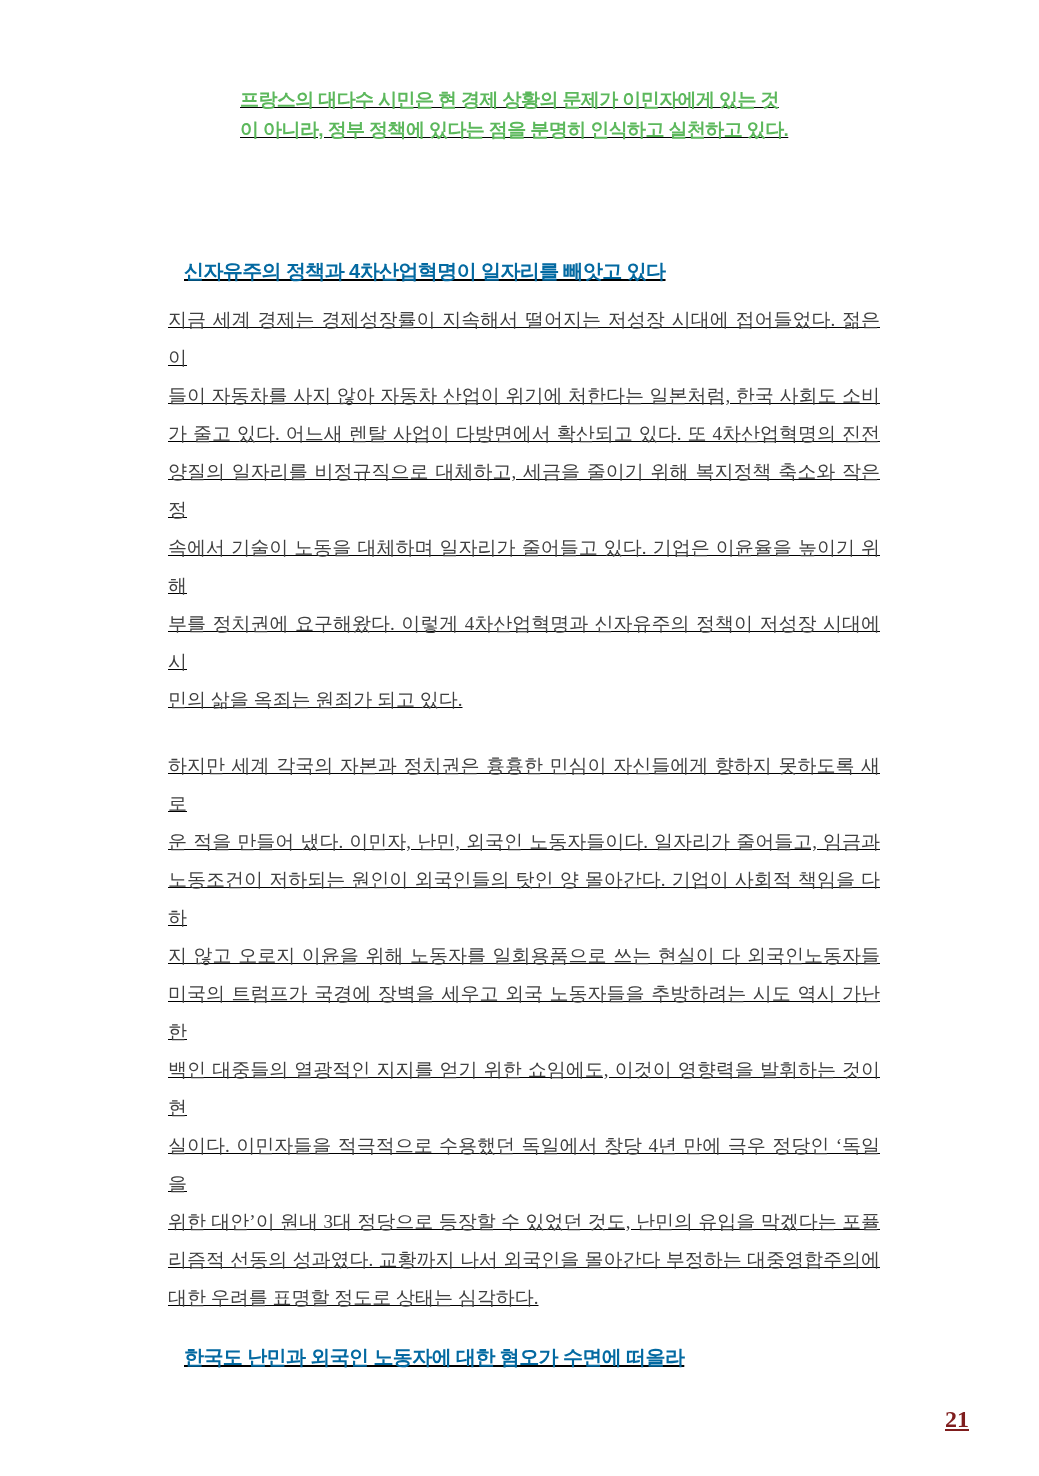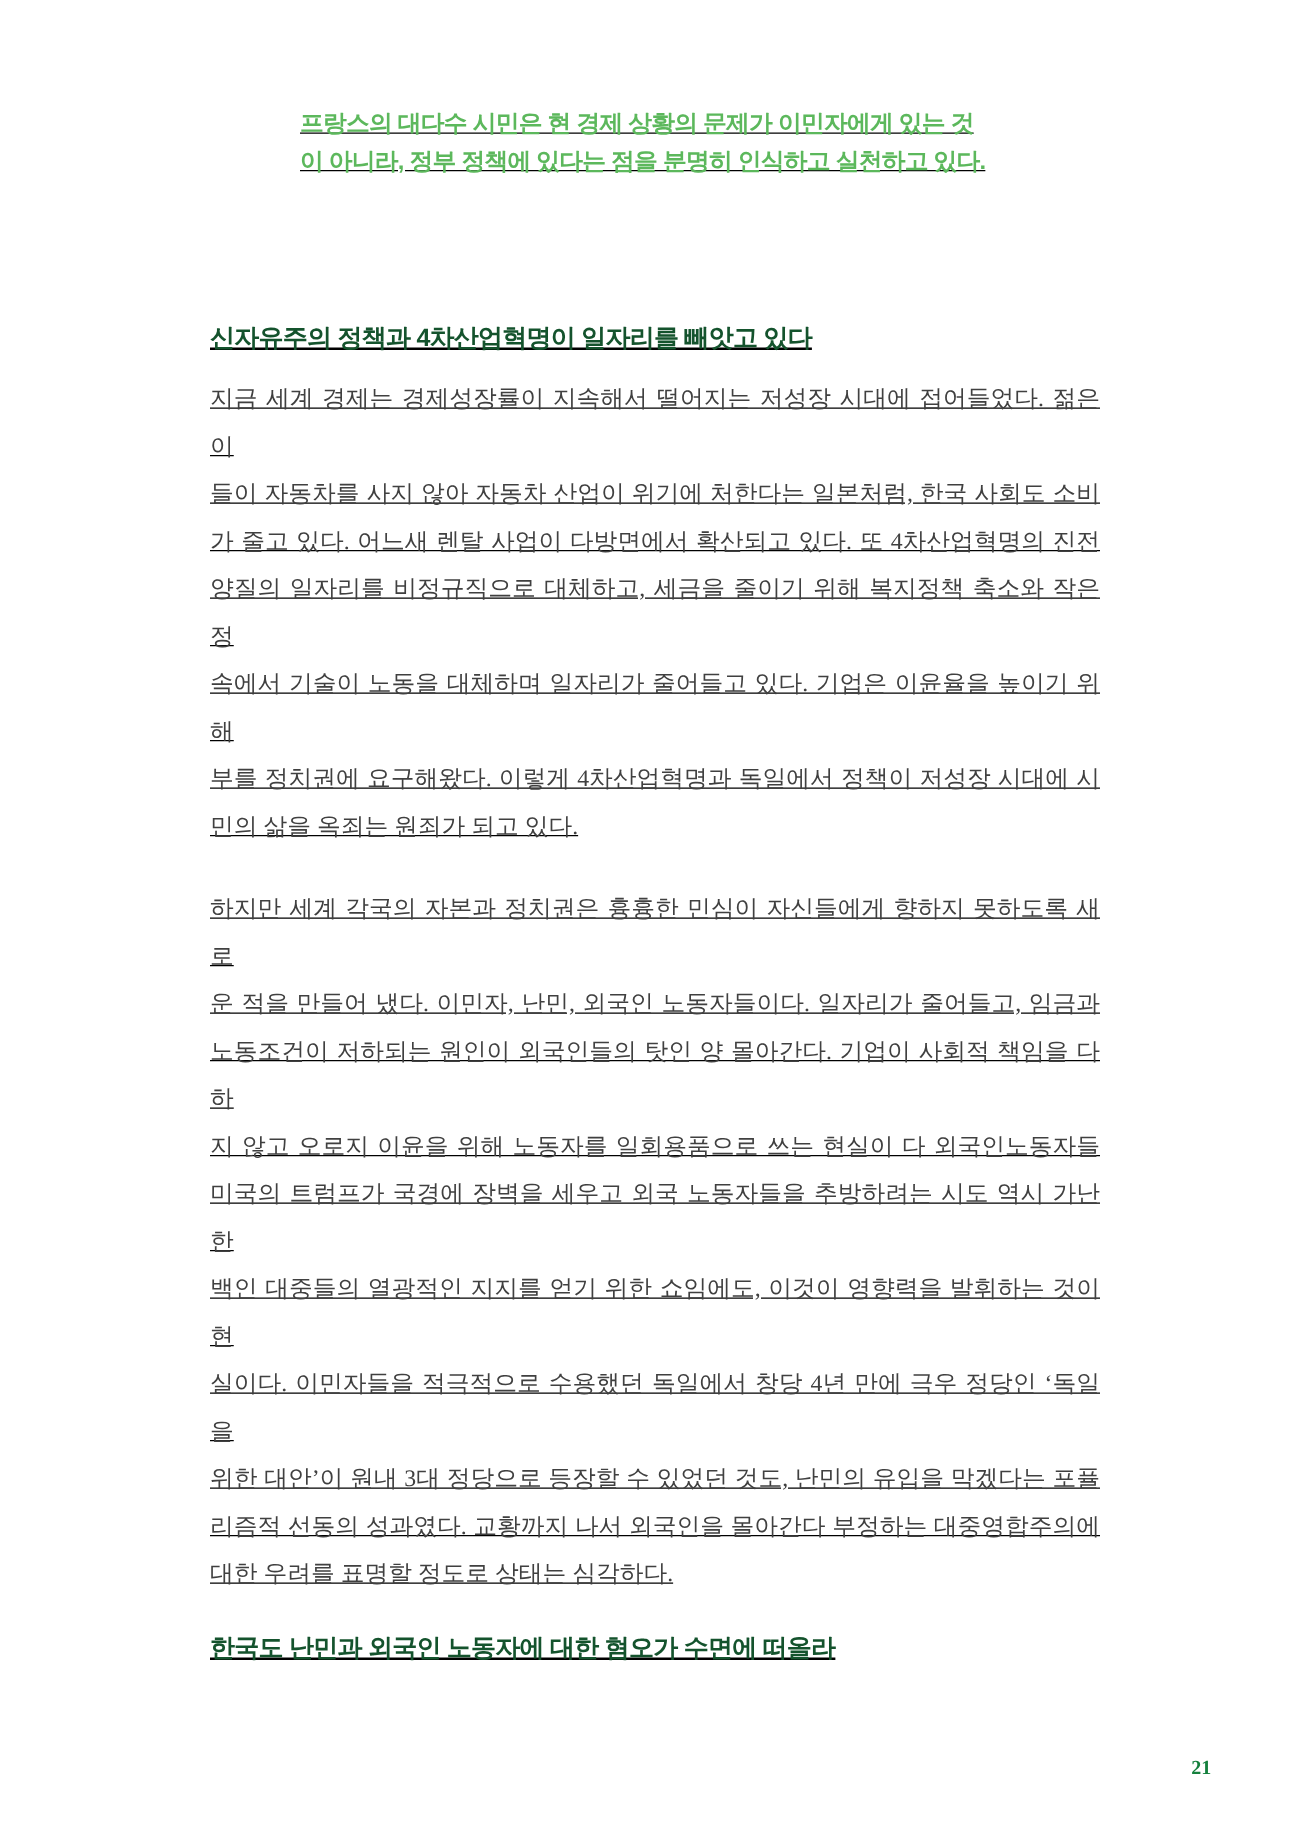--- a/index.html
+++ b/index.html
@@ -23,27 +23,27 @@
   .pull-quote {
     margin-left: 72px;
     font-family: "Liberation Sans", "DejaVu Sans", sans-serif;
     font-weight: 700;
     font-size: 19px;
     line-height: 30px;
     letter-spacing: -0.6px;
     color: #5cb85c;
   }
   .section-heading {
-    margin: 0;
+    margin: 16px;
     font-family: "Liberation Sans", "DejaVu Sans", sans-serif;
     font-weight: 700;
     font-size: 20px;
     line-height: 28px;
     letter-spacing: -0.6px;
-    color: #14532d;
+    color: #0369a1;
   }
   .heading-1 { margin-top: 112px; margin-bottom: 16px; }
   .heading-2 { margin-top: 26px; margin-bottom: 12px; }
   .para {
     margin: 0;
     font-family: "Liberation Serif", "DejaVu Serif", serif;
     font-size: 19px;
     line-height: 38px;
     color: #404040;
   }
@@ -54,43 +54,44 @@
   .para .line.end {
     text-align-last: left;
   }
   .gap-top { margin-top: 28px; }
   .page-number {
     position: absolute;
     top: 1406px;
     right: 70px;
     font-family: "Liberation Serif", "DejaVu Serif", serif;
     font-weight: 700;
-    font-size: 16px;
-    color: #15803d;
+    font-size: 24px;
+    color: #7f1d1d;
+    text-decoration: underline;
   }
 </style>
 </head>
 <body>
 
 <div class="page">
 
   <div class="pull-quote">
     <div class="quote-line">프랑스의 대다수 시민은 현 경제 상황의 문제가 이민자에게 있는 것</div>
     <div class="quote-line">이 아니라, 정부 정책에 있다는 점을 분명히 인식하고 실천하고 있다.</div>
   </div>
 
   <h2 class="section-heading heading-1">신자유주의 정책과 4차산업혁명이 일자리를 빼앗고 있다</h2>
 
   <div class="para">
     <div class="line">지금 세계 경제는 경제성장률이 지속해서 떨어지는 저성장 시대에 접어들었다. 젊은이</div>
     <div class="line">들이 자동차를 사지 않아 자동차 산업이 위기에 처한다는 일본처럼, 한국 사회도 소비</div>
     <div class="line">가 줄고 있다. 어느새 렌탈 사업이 다방면에서 확산되고 있다. 또 4차산업혁명의 진전</div>
     <div class="line">양질의 일자리를 비정규직으로 대체하고, 세금을 줄이기 위해 복지정책 축소와 작은 정</div>
     <div class="line">속에서 기술이 노동을 대체하며 일자리가 줄어들고 있다. 기업은 이윤율을 높이기 위해</div>
-    <div class="line">부를 정치권에 요구해왔다. 이렇게 4차산업혁명과 독일에서 정책이 저성장 시대에 시</div>
+    <div class="line">부를 정치권에 요구해왔다. 이렇게 4차산업혁명과 신자유주의 정책이 저성장 시대에 시</div>
     <div class="line end">민의 삶을 옥죄는 원죄가 되고 있다.</div>
   </div>
 
   <div class="para gap-top">
     <div class="line">하지만 세계 각국의 자본과 정치권은 흉흉한 민심이 자신들에게 향하지 못하도록 새로</div>
     <div class="line">운 적을 만들어 냈다. 이민자, 난민, 외국인 노동자들이다. 일자리가 줄어들고, 임금과</div>
     <div class="line">노동조건이 저하되는 원인이 외국인들의 탓인 양 몰아간다. 기업이 사회적 책임을 다하</div>
     <div class="line">지 않고 오로지 이윤을 위해 노동자를 일회용품으로 쓰는 현실이 다 외국인노동자들</div>
   </div>
 

